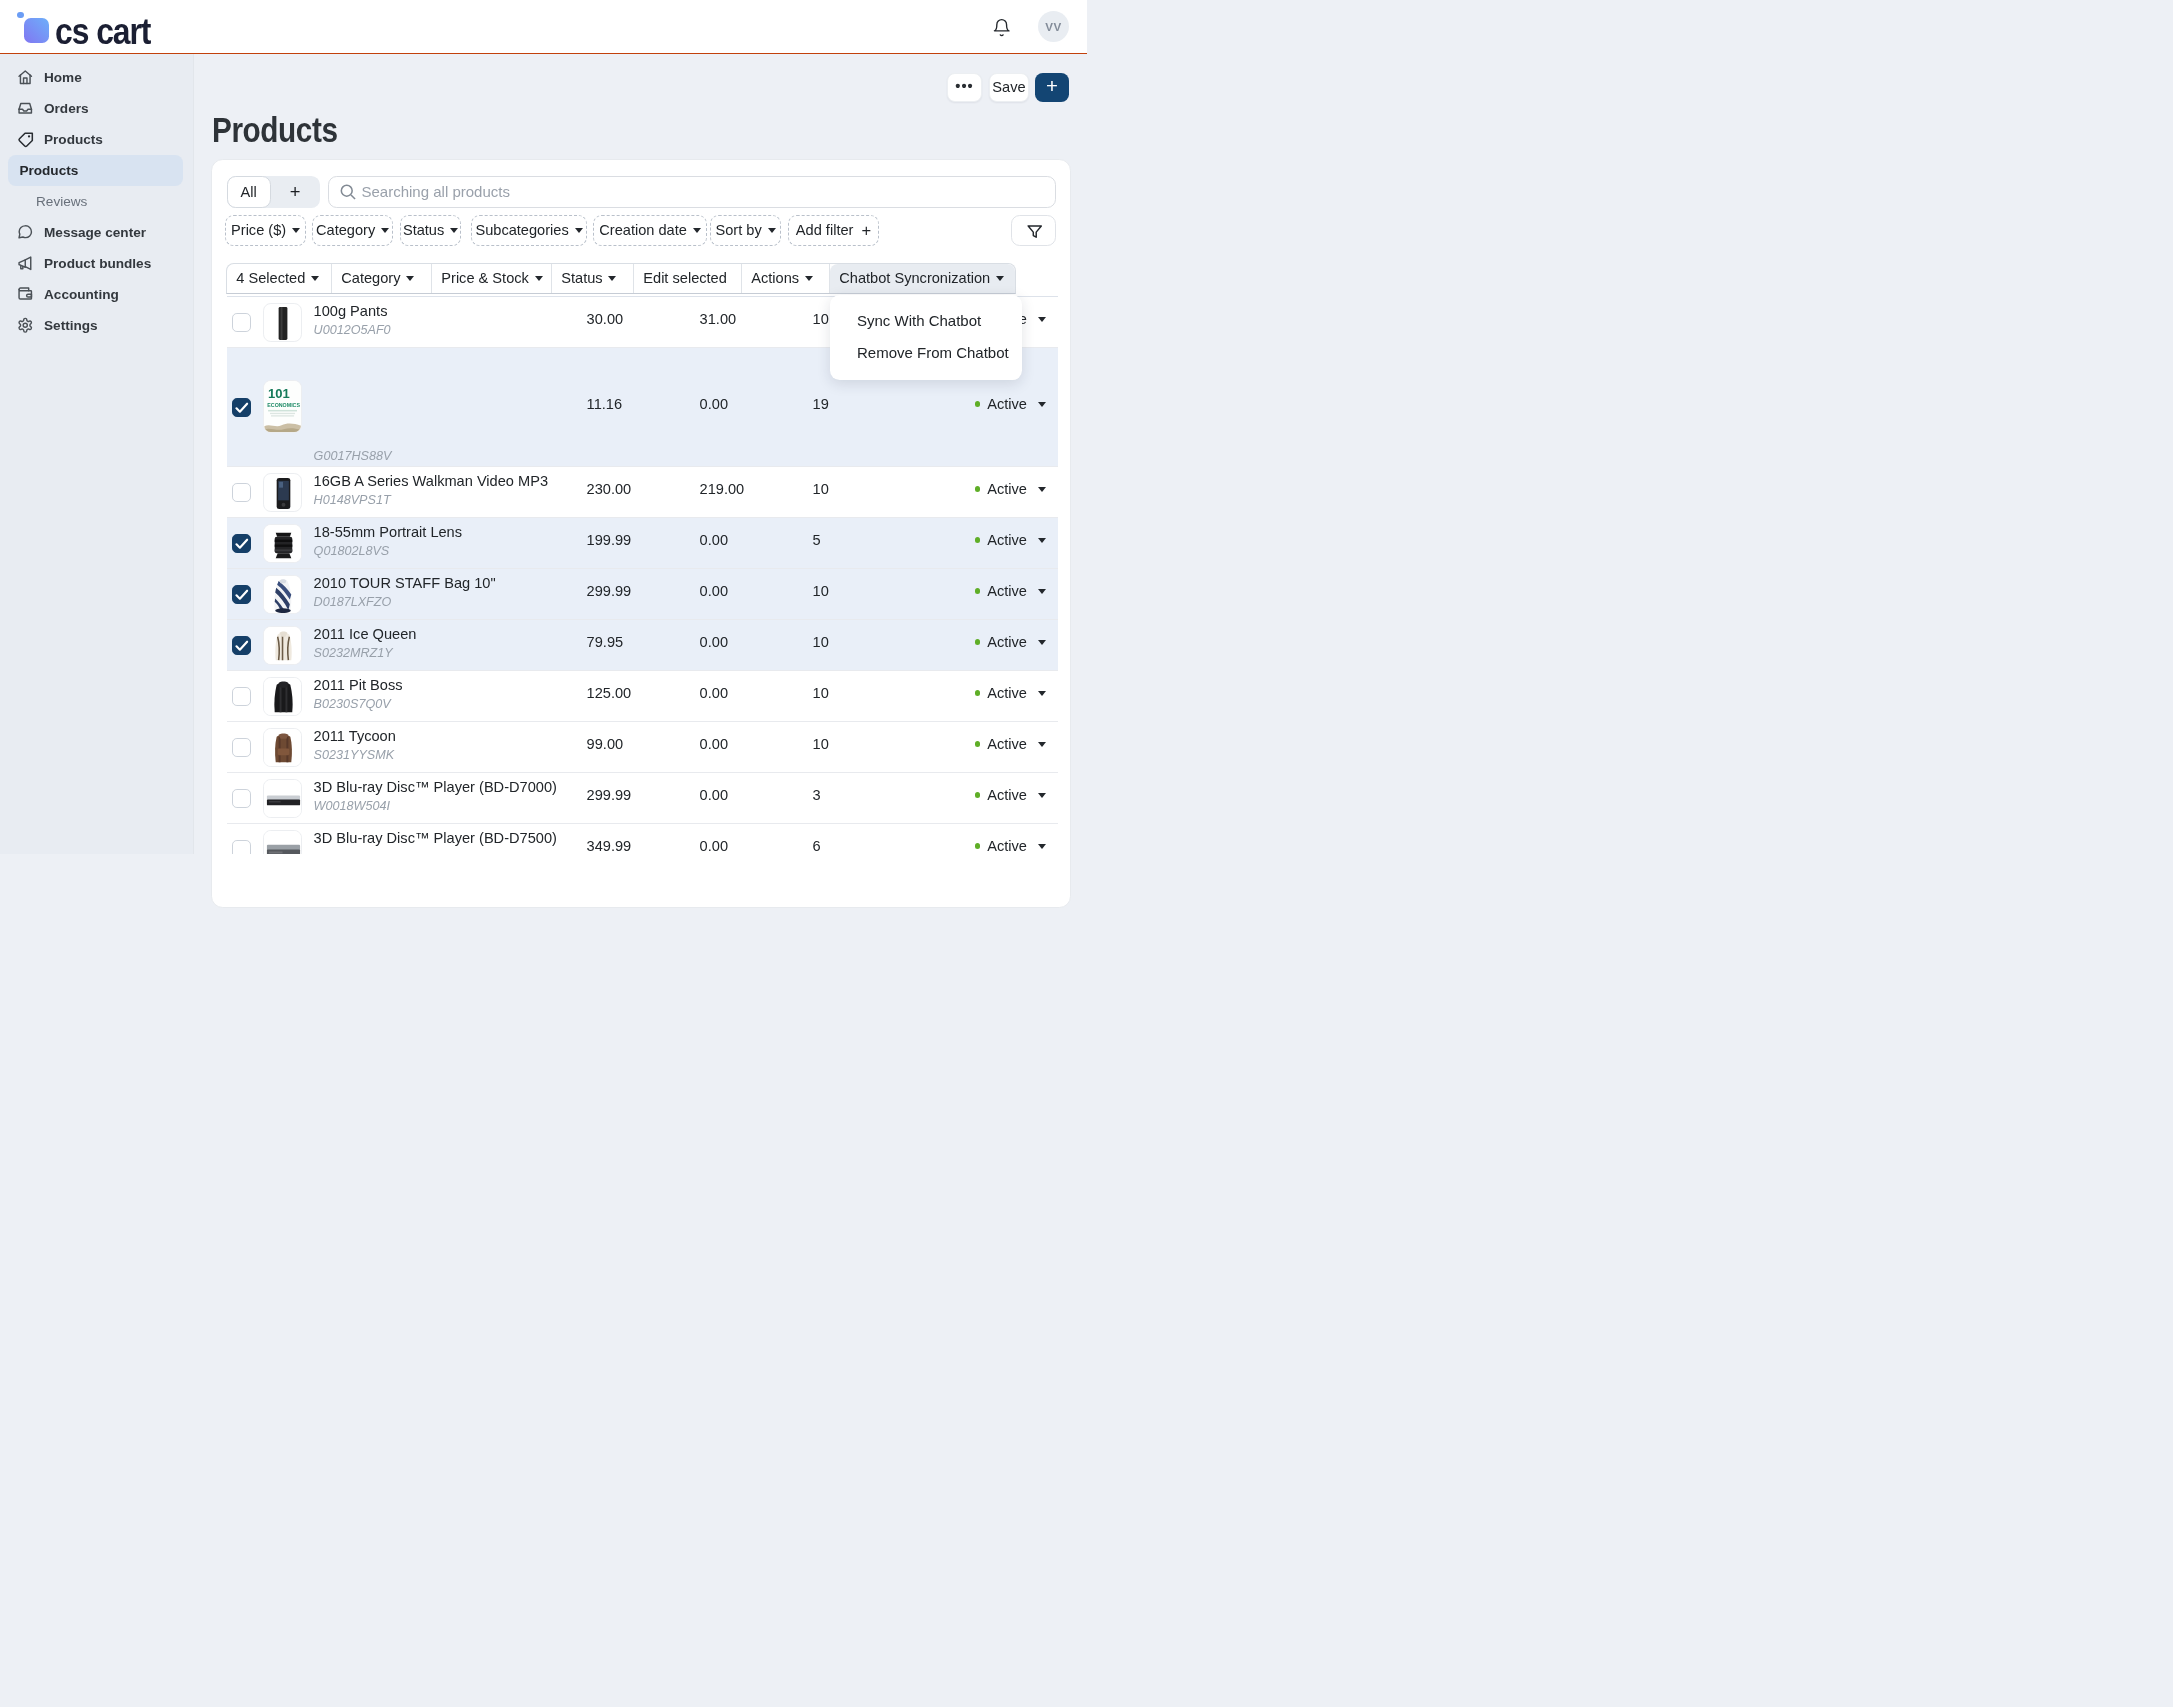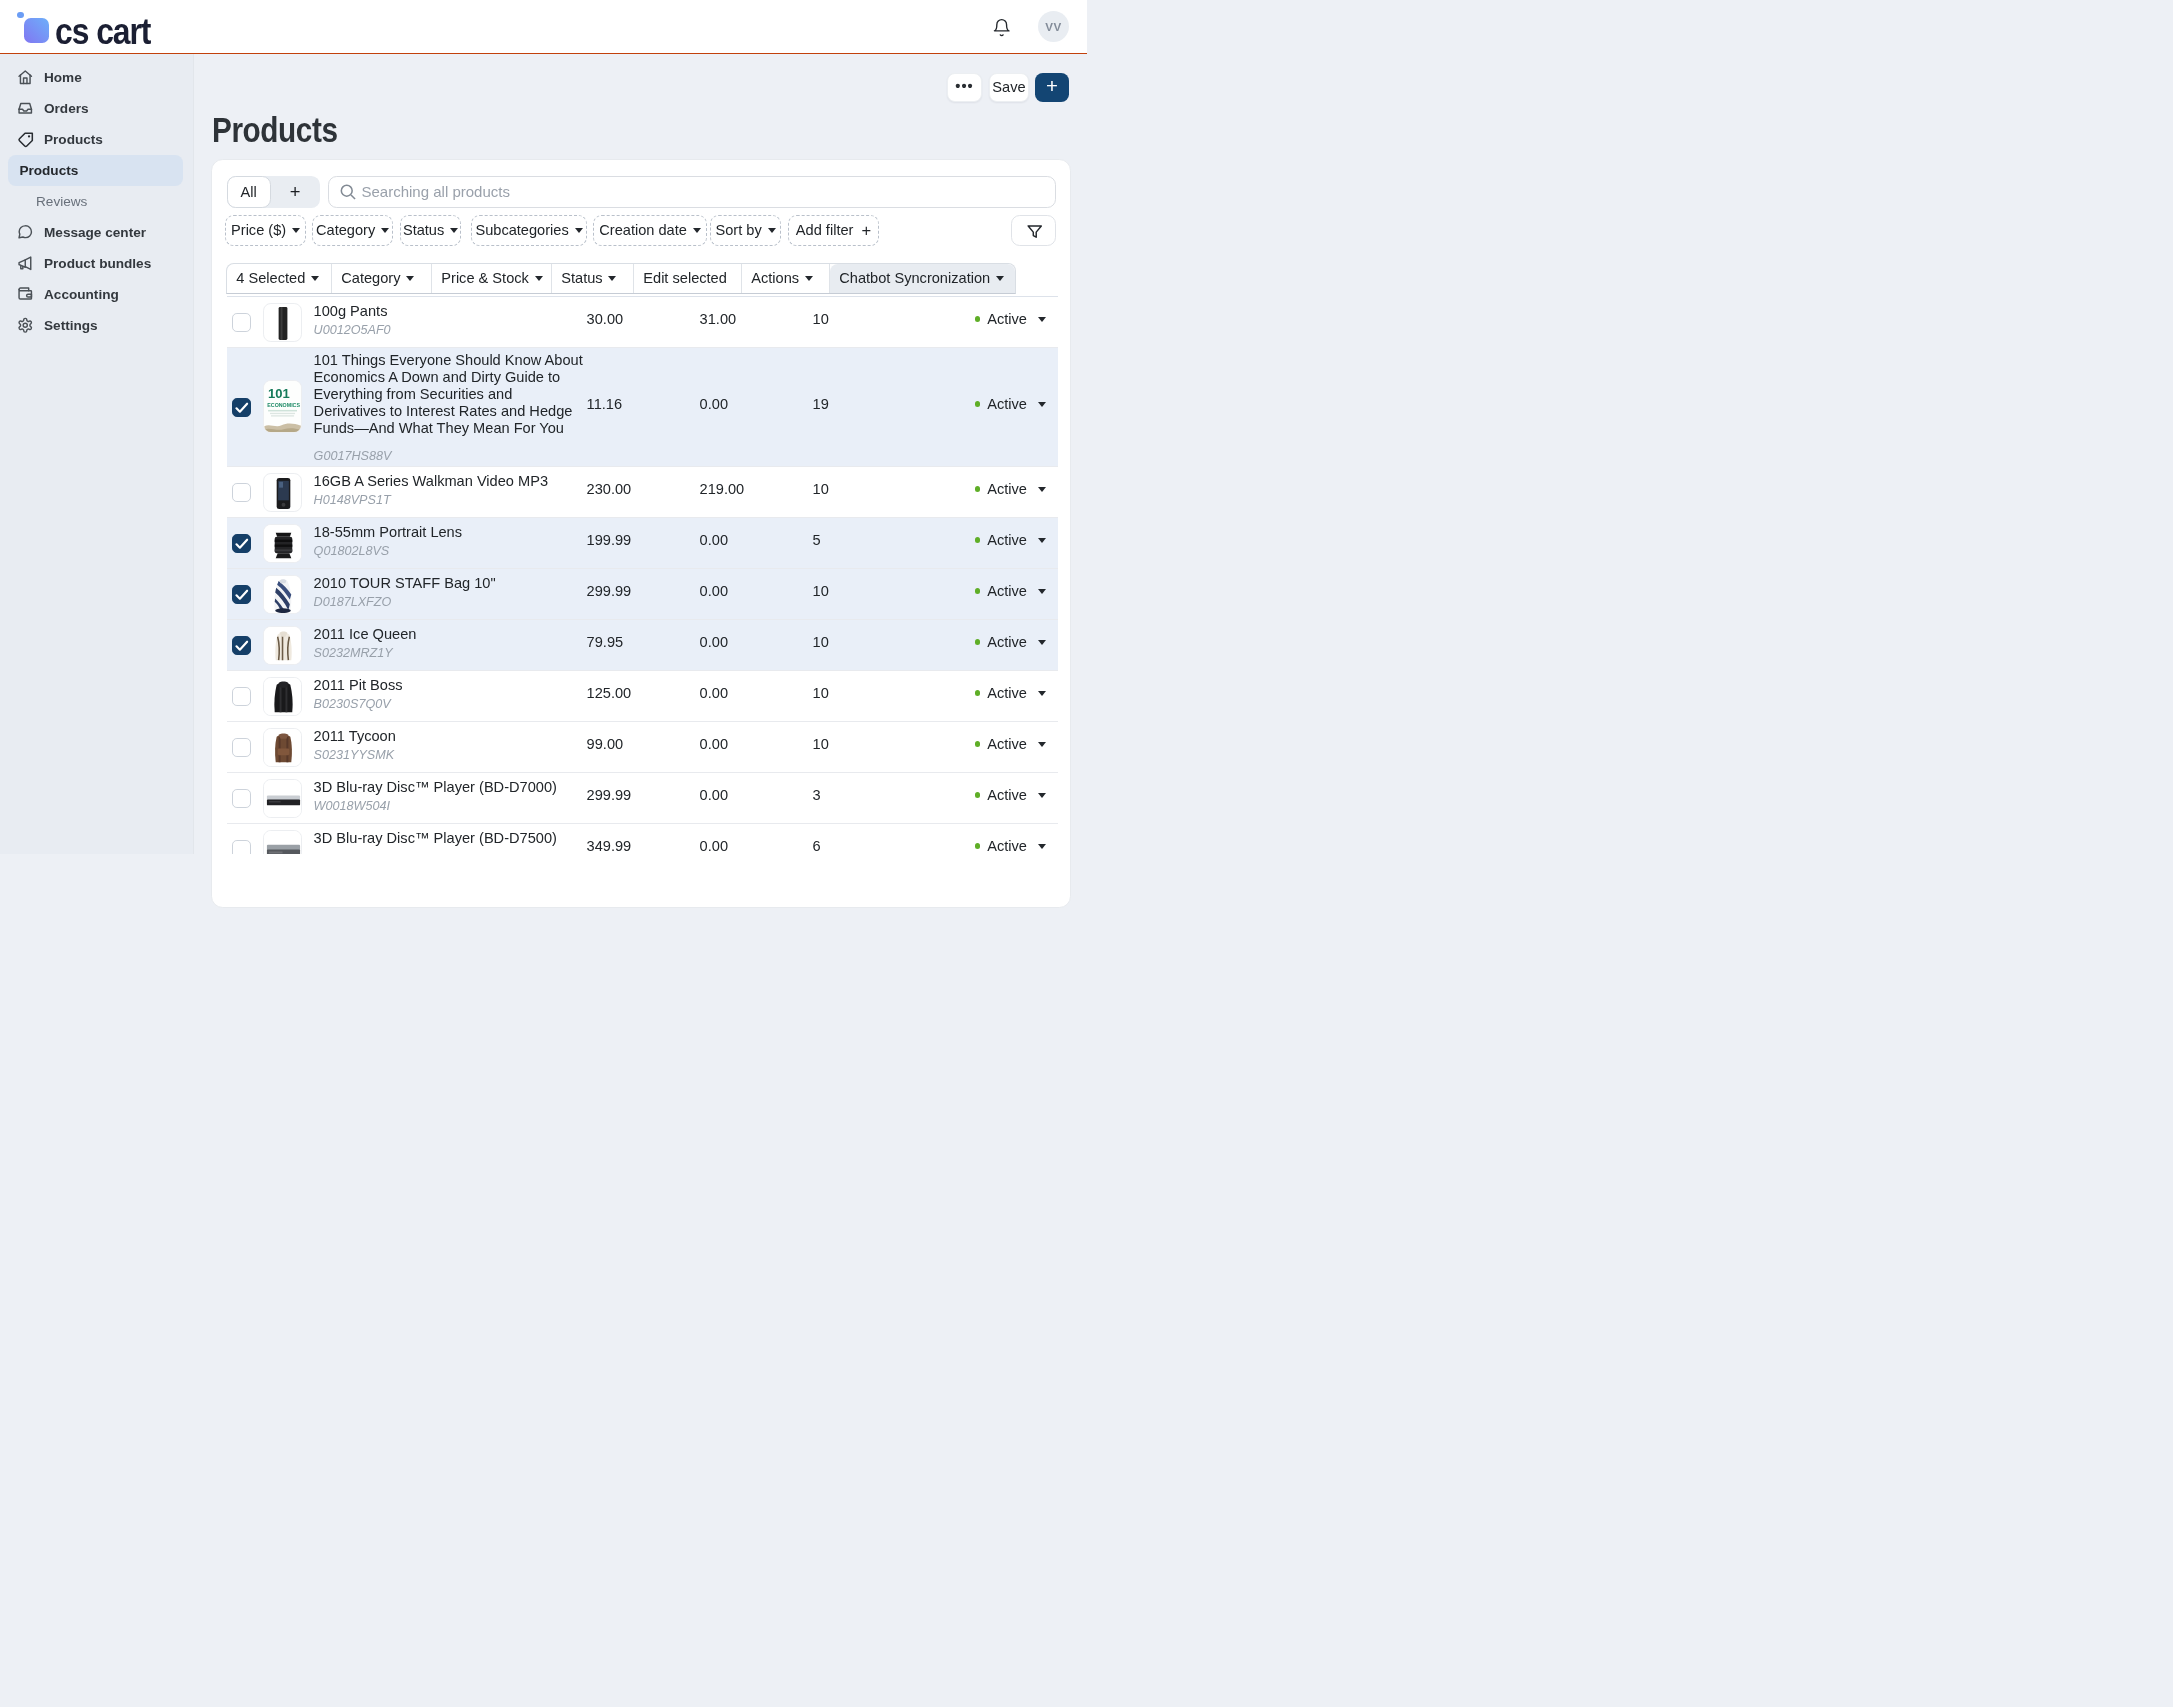--- a/index.html
+++ b/index.html
@@ -151,21 +151,20 @@
         <div class="pimg" style="top:32px;height:53px"><svg width="39" height="53" viewBox="0 0 40 55">
               <rect width="40" height="55" fill="#fdfefd"></rect>
               <text x="4" y="18" font-family="Liberation Sans" font-size="13.5" font-weight="bold" fill="#167a5a">101</text>
               <text x="3.2" y="26.5" font-family="Liberation Sans" font-size="5.5" font-weight="bold" fill="#1d8a66">ECONOMICS</text>
               <rect x="4" y="30" width="30" height="1.6" fill="#cfe3da"></rect>
               <rect x="6" y="33" width="26" height="1.4" fill="#dde6e2"></rect>
               <rect x="7" y="35.5" width="24" height="1.4" fill="#dde6e2"></rect>
               <path d="M0 55 0 47c6-3 12 2 18-1s14-2 22 1v8z" fill="#cbbfa5"></path>
               <path d="M0 55 0 50c7-2 13 2 20 0s12-1 20 1v4z" fill="#b5a888"></path>
             </svg></div>
-        <div class="tit" style="top:3.9px;line-height:17px">101 Things Everyone Should Know About<br>Economics A Down and Dirty Guide to<br>Everything from Securities and<br>Derivatives to Interest Rates and Hedge<br>Funds—And What They Mean For You</div>
         <div class="code" style="top:101px">G0017HS88V</div>
         <div class="pr p1" style="top:48px">11.16</div>
         <div class="pr p2" style="top:48px">0.00</div>
         <div class="pr p3" style="top:48px">19</div>
         <div class="status" style="top:48px"><span class="dot"></span>Active<span class="car"></span></div>
       </div>
 
       <div class="row" style="height:51px">
         <div class="cb" style="top:16px"></div>
         <div class="pimg" style="top:5.8px"><svg width="39" height="39" viewBox="0 0 40 40">
@@ -305,20 +304,24 @@
               <rect x="3" y="19" width="34" height="7" rx="1" fill="#55585d"></rect>
               <rect x="5" y="21" width="14" height="2" fill="#6e7075"></rect>
             </svg></div>
         <div class="tit" style="top:4.9px">3D Blu-ray Disc™ Player (BD-D7500)</div>
         <div class="pr p1" style="top:14px">349.99</div>
         <div class="pr p2" style="top:14px">0.00</div>
         <div class="pr p3" style="top:14px">6</div>
         <div class="status" style="top:14px"><span class="dot"></span>Active<span class="car"></span></div>
       </div>
 
+    </div>
+    <div class="popup">
+      <div class="it" style="top:16.5px">Sync With Chatbot</div>
+      <div class="it" style="top:49px">Remove From Chatbot</div>
     </div>
   </div>
 </div>
 
 <div class="sidebar">
   <div style="height:7.8px"></div>
   <div class="sitem">
     <svg width="16.5" height="16.5" viewBox="0 0 24 24" fill="none" stroke="#4b5157" stroke-width="2.1" stroke-linecap="round" stroke-linejoin="round">
         <path d="M3 10.5 12 3l9 7.5"></path>
         <path d="M5 8.8V21h14V8.8"></path>

